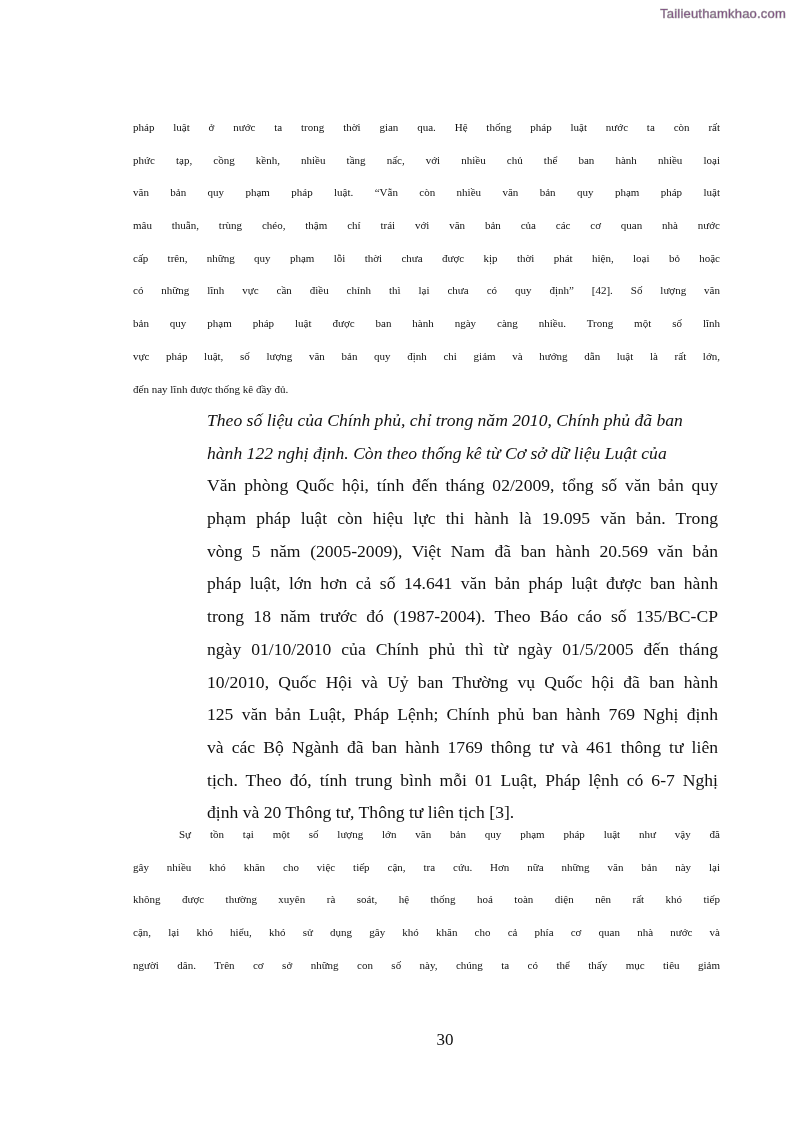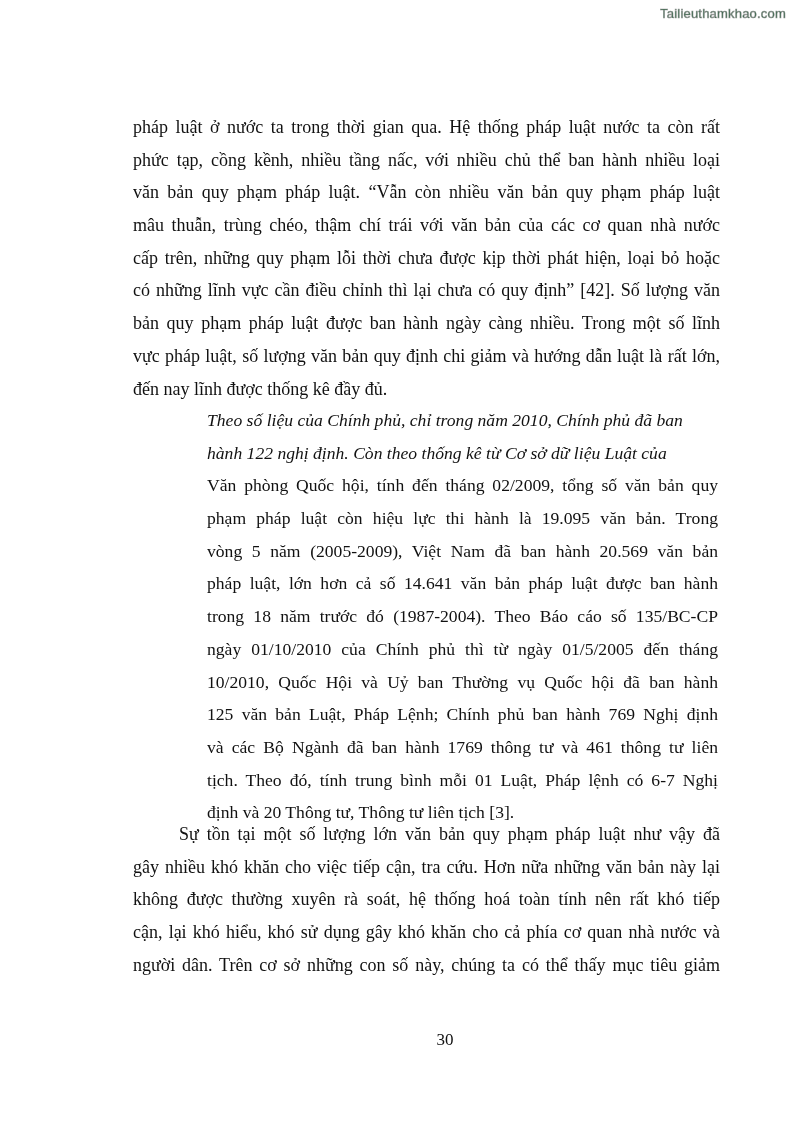--- a/index.html
+++ b/index.html
@@ -14,29 +14,29 @@
     overflow: hidden;
     font-family: "Liberation Serif", "DejaVu Serif", serif;
     color: #111111;
   }
   .watermark {
     position: absolute;
     top: 6px;
     right: 8px;
     font-family: "Liberation Sans", "DejaVu Sans", sans-serif;
     font-size: 13px;
-    color: #14532d;
+    color: #701a75;
     -webkit-text-stroke: 0.6px #9a9a9a;
     letter-spacing: 0.2px;
   }
   .page-text {
     position: absolute;
     left: 133px;
     width: 587px;
-    font-size: 18px;
+    font-size: 11px;
     line-height: 32.7px;
   }
   .line {
     display: block;
     white-space: nowrap;
     text-align: justify;
     text-align-last: justify;
     height: 32.7px;
   }
   .line.last {
@@ -96,18 +96,18 @@
   <span class="line">10/2010, Quốc Hội và Uỷ ban Thường vụ Quốc hội đã ban hành</span>
   <span class="line">125 văn bản Luật, Pháp Lệnh; Chính phủ ban hành 769 Nghị định</span>
   <span class="line">và các Bộ Ngành đã ban hành 1769 thông tư và 461 thông tư liên</span>
   <span class="line">tịch. Theo đó, tính trung bình mỗi 01 Luật, Pháp lệnh có 6-7 Nghị</span>
   <span class="line last">định và 20 Thông tư, Thông tư liên tịch [3].</span>
 </div>
 
 <div class="page-text main-para-2">
   <span class="line indent-line">Sự tồn tại một số lượng lớn văn bản quy phạm pháp luật như vậy đã</span>
   <span class="line">gây nhiều khó khăn cho việc tiếp cận, tra cứu. Hơn nữa những văn bản này lại</span>
-  <span class="line">không được thường xuyên rà soát, hệ thống hoá toàn tính nên rất khó tiếp</span>
+  <span class="line">không được thường xuyên rà soát, hệ thống hoá toàn diện nên rất khó tiếp</span>
   <span class="line">cận, lại khó hiểu, khó sử dụng gây khó khăn cho cả phía cơ quan nhà nước và</span>
   <span class="line">người dân. Trên cơ sở những con số này, chúng ta có thể thấy mục tiêu giảm</span>
 </div>
 
 <div class="page-number">30</div>
 
 </body></html>

